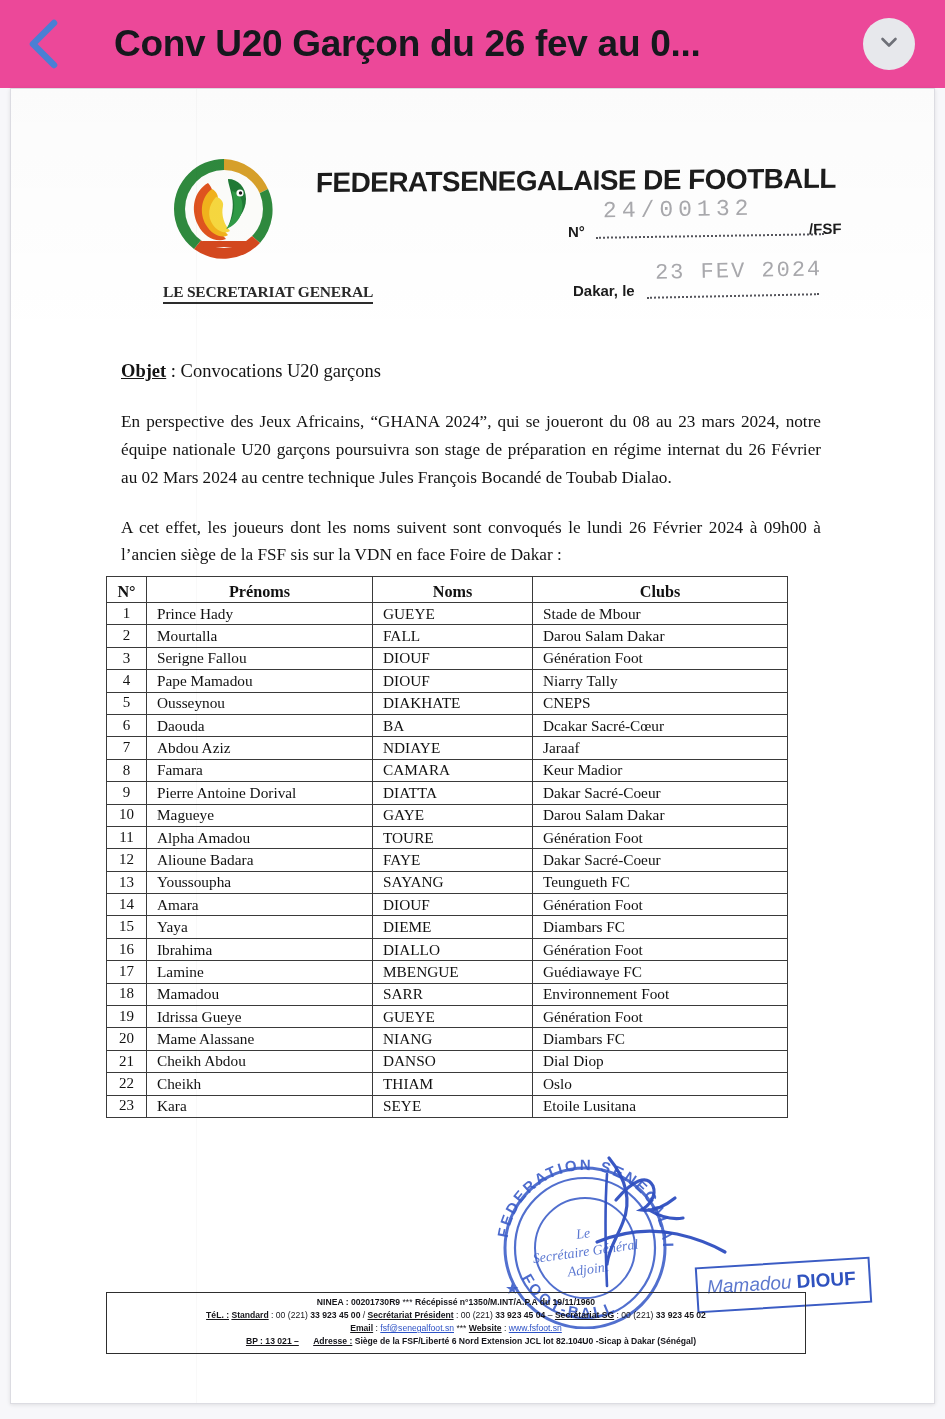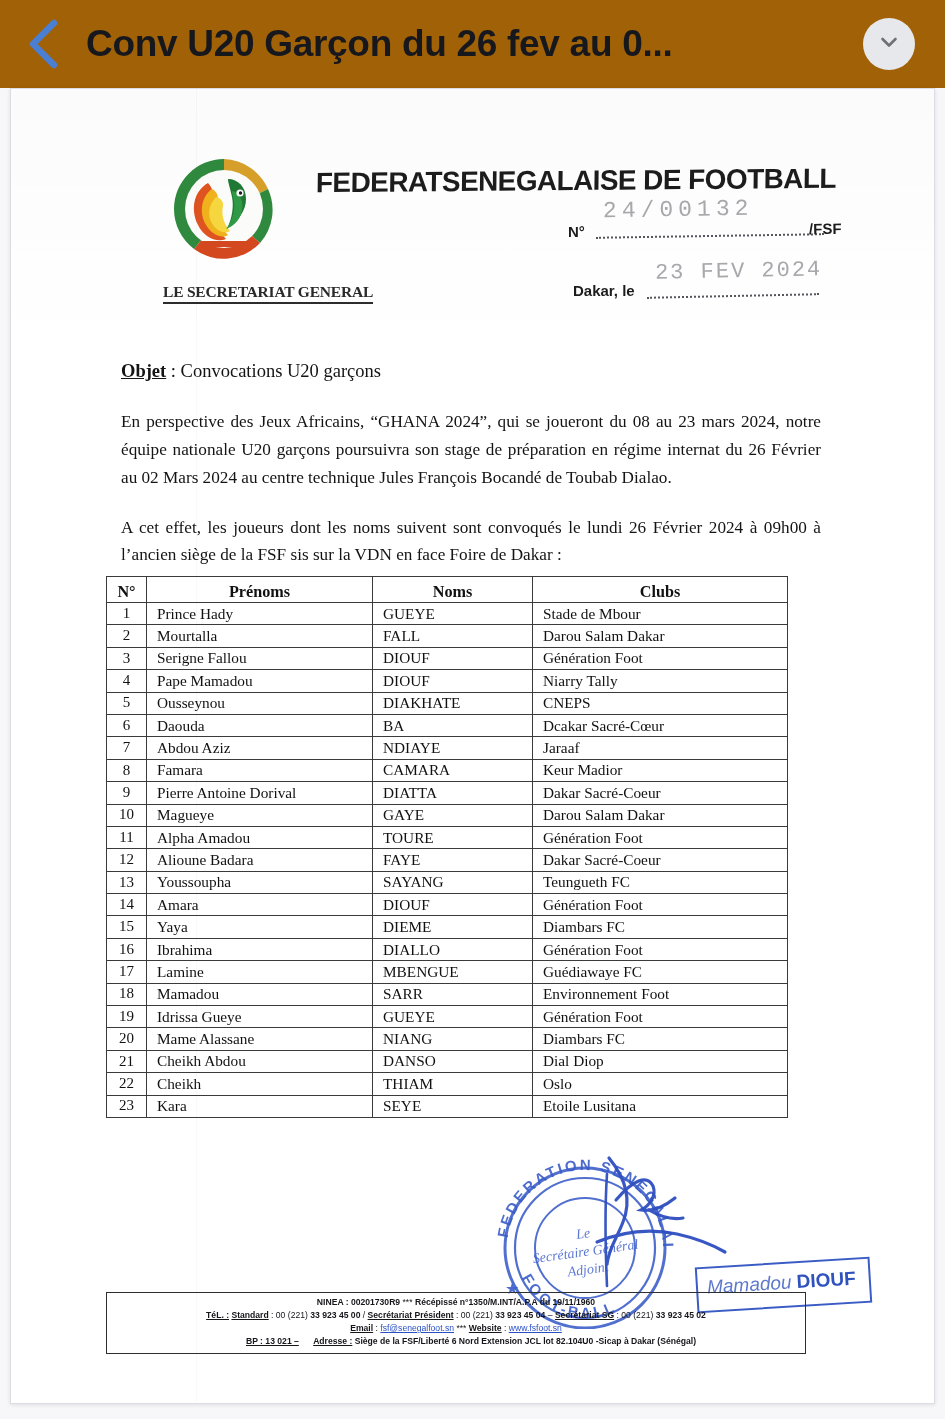--- a/index.html
+++ b/index.html
@@ -7,22 +7,22 @@
     width: 945px; height: 1419px;
     background: #f7f7fa;
     font-family: "Liberation Serif", serif;
     overflow: hidden;
   }
 
   
   #topbar {
     position: absolute; top: 0; left: 0;
     width: 945px; height: 88px;
-    background: #a16207;
-    display: flex; align-items: center;
+    background: #ec4899;
+    display: flex; align-items: center; gap: 28px;
   }
   #back-btn {
     width: 86px; height: 88px;
     display: flex; align-items: center; justify-content: center;
     cursor: pointer;
   }
   #back-btn svg { display: block; }
   #doc-title {
     flex: 1;
     font-family: "Liberation Sans", sans-serif;

